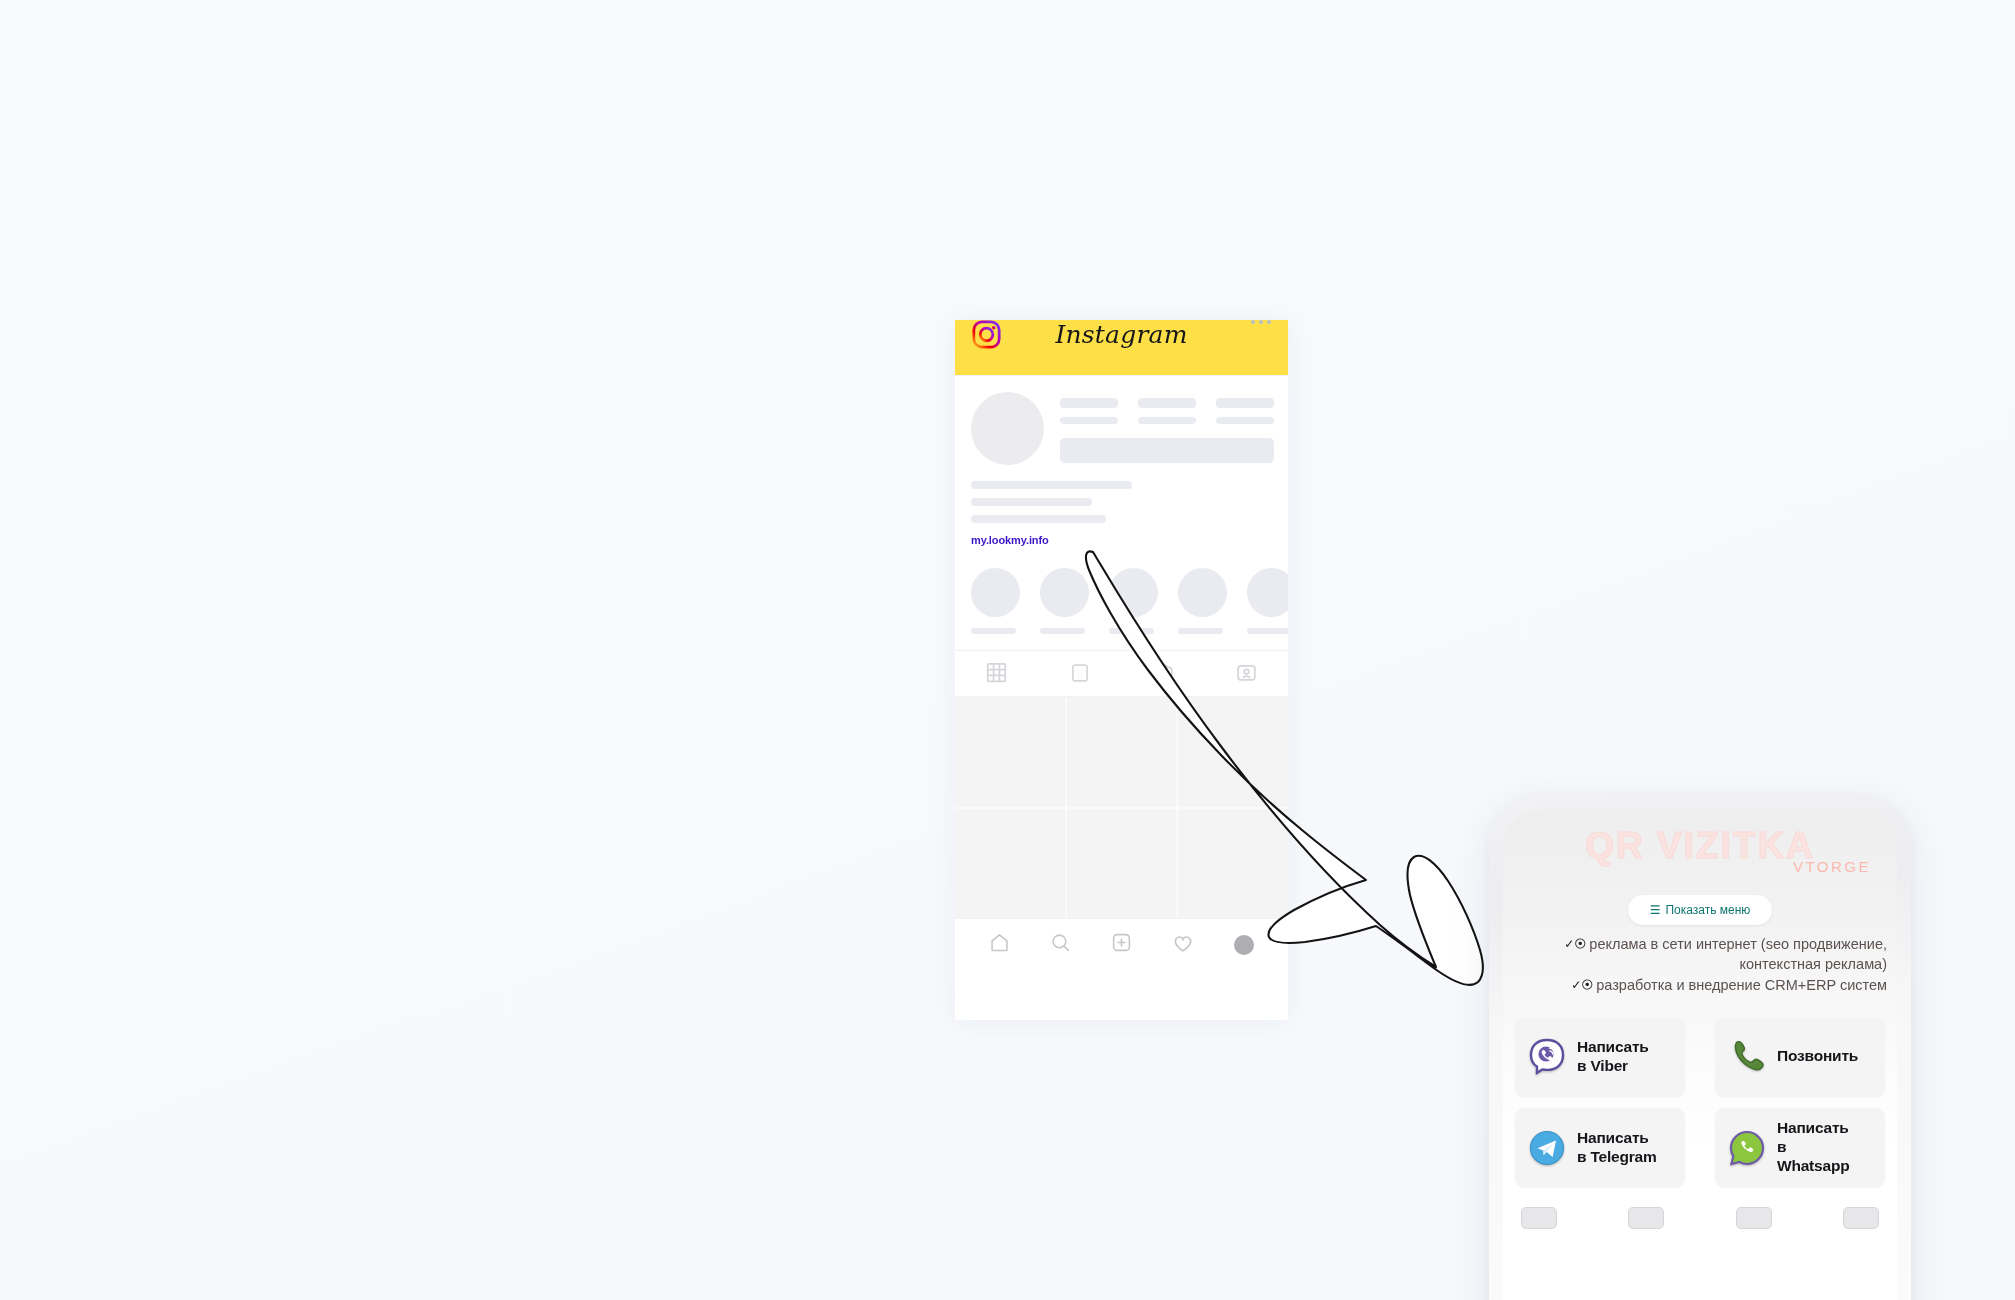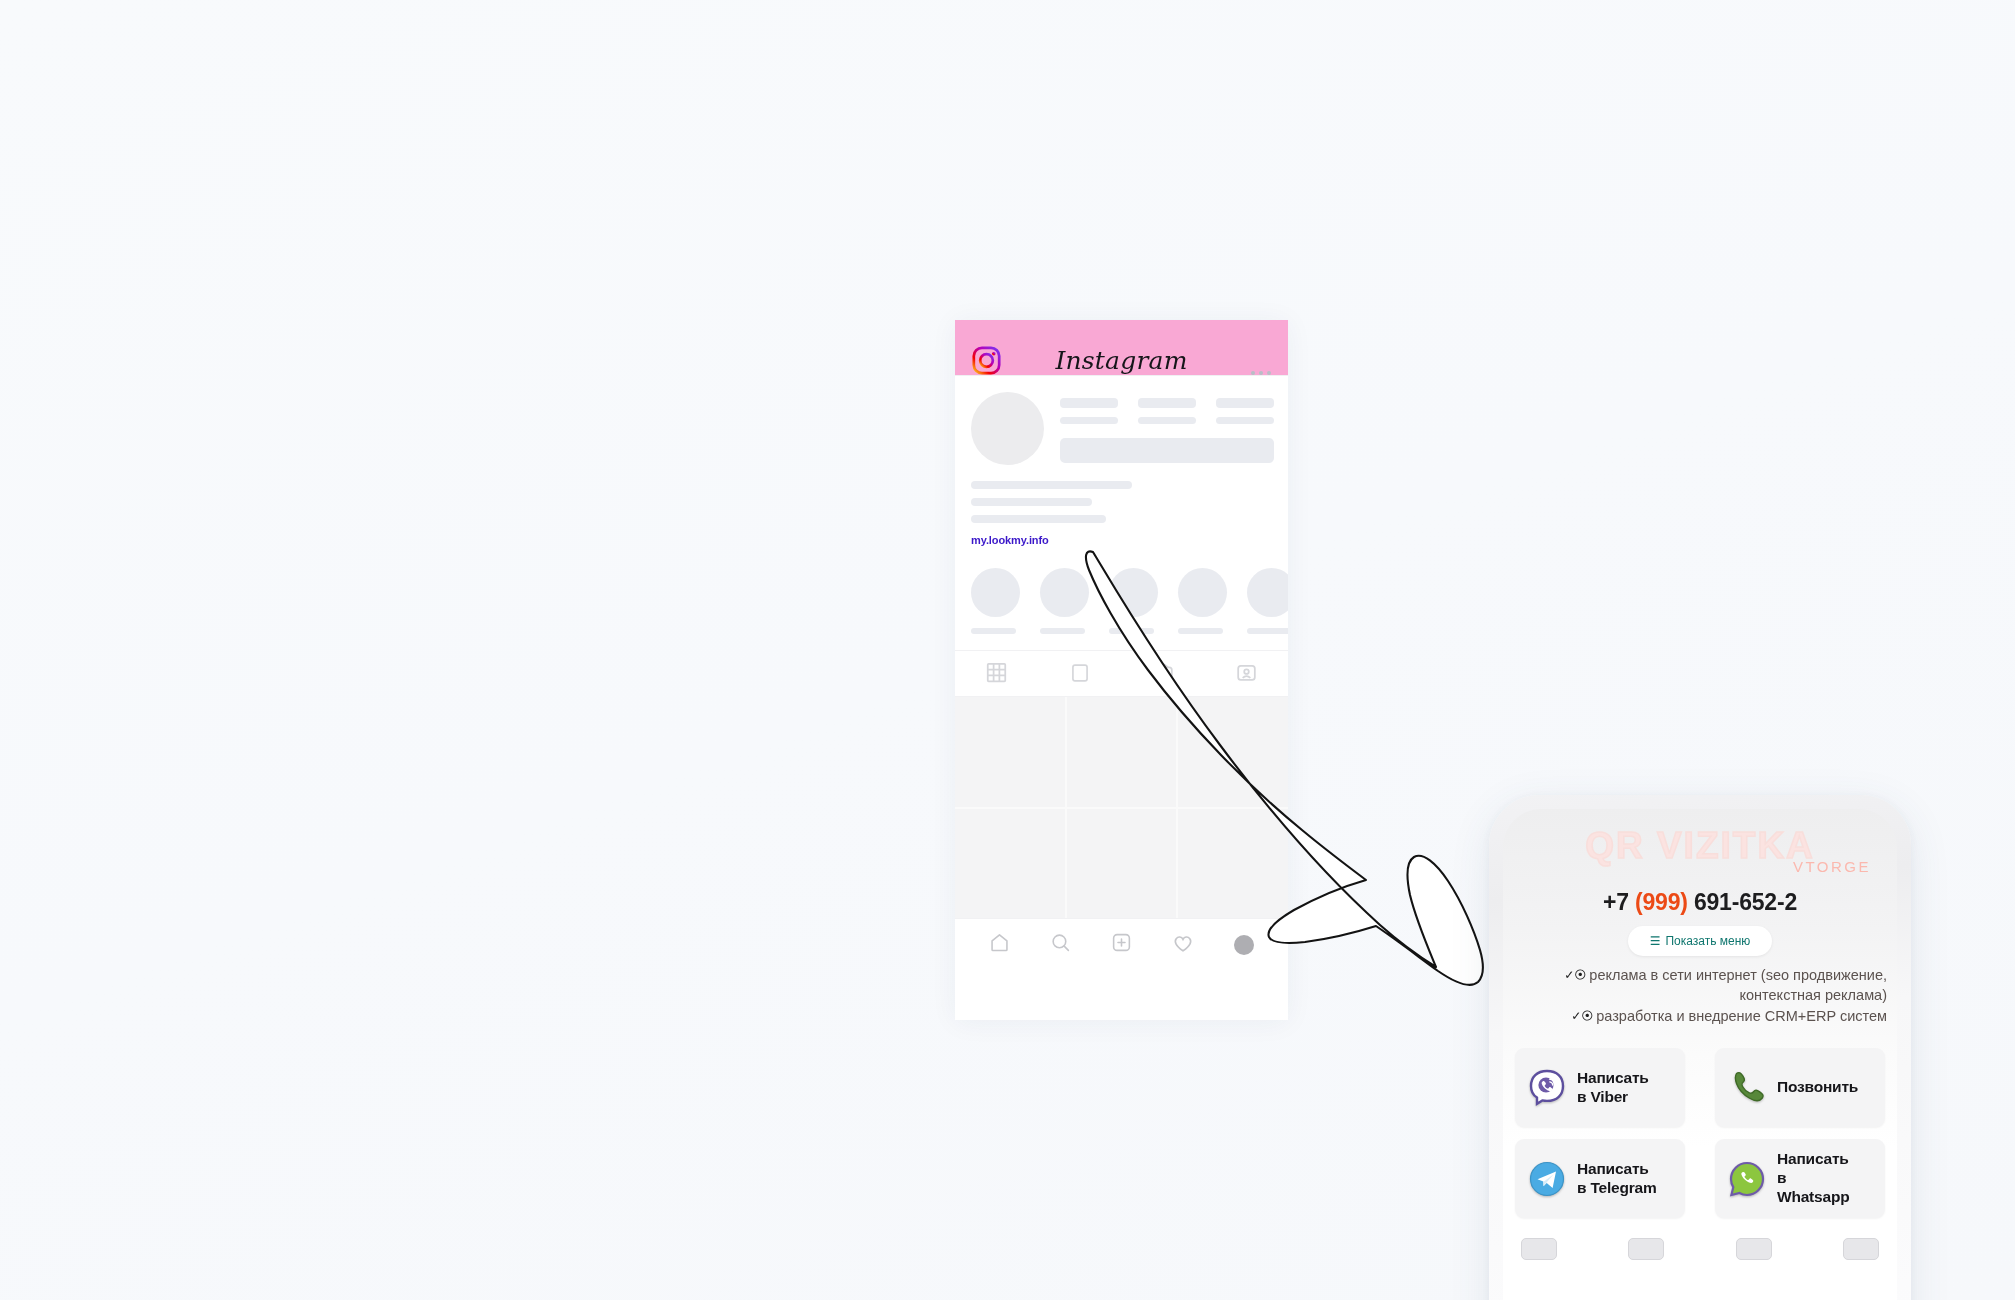--- a/index.html
+++ b/index.html
@@ -21,23 +21,23 @@
   #ig-card {
     position: absolute;
     left: 955px; top: 320px;
     width: 333px; height: 700px;
     background: #ffffff;
     box-shadow: 0 2px 26px rgba(40,60,90,0.055);
     overflow: hidden;
   }
   #ig-header {
     height: 56px;
-    background: #f9a8d4;
+    background: #fde047;
     border-bottom: 1px solid #f0f0f2;
-    display: flex; align-items: flex-end;
+    display: flex; align-items: flex-start;
     padding: 0 17px;
     position: relative;
   }
   .ig-logo-mark { width: 29px; height: 29px; flex: 0 0 auto; }
   #ig-wordmark {
     position: absolute;
     left: 0; right: 0;
     text-align: center;
     font-family: "DejaVu Serif", serif;
     font-style: italic;
@@ -426,23 +426,20 @@
 
   <div id="phone">
     <div id="phone-speaker"></div>
     <div id="phone-screen">
 
       <div id="brand">
         <div id="brand-main">QR VIZITKA</div>
         <div id="brand-sub">VTORGE</div>
       </div>
 
-      <div id="phone-number">
-        <span>+7 </span><span class="accent">(999)</span><span> 691-652-2</span>
-      </div>
 
       <button id="menu-btn">
         <span class="burger">☰</span><span>Показать меню</span>
       </button>
 
       <div id="services">
         <div class="srv"><span class="bullet">✓⦿</span><span>реклама в сети интернет (seo продвижение, контекстная реклама)</span></div>
         <div class="srv"><span class="bullet">✓⦿</span><span>разработка и внедрение CRM+ERP систем</span></div>
       </div>
 

